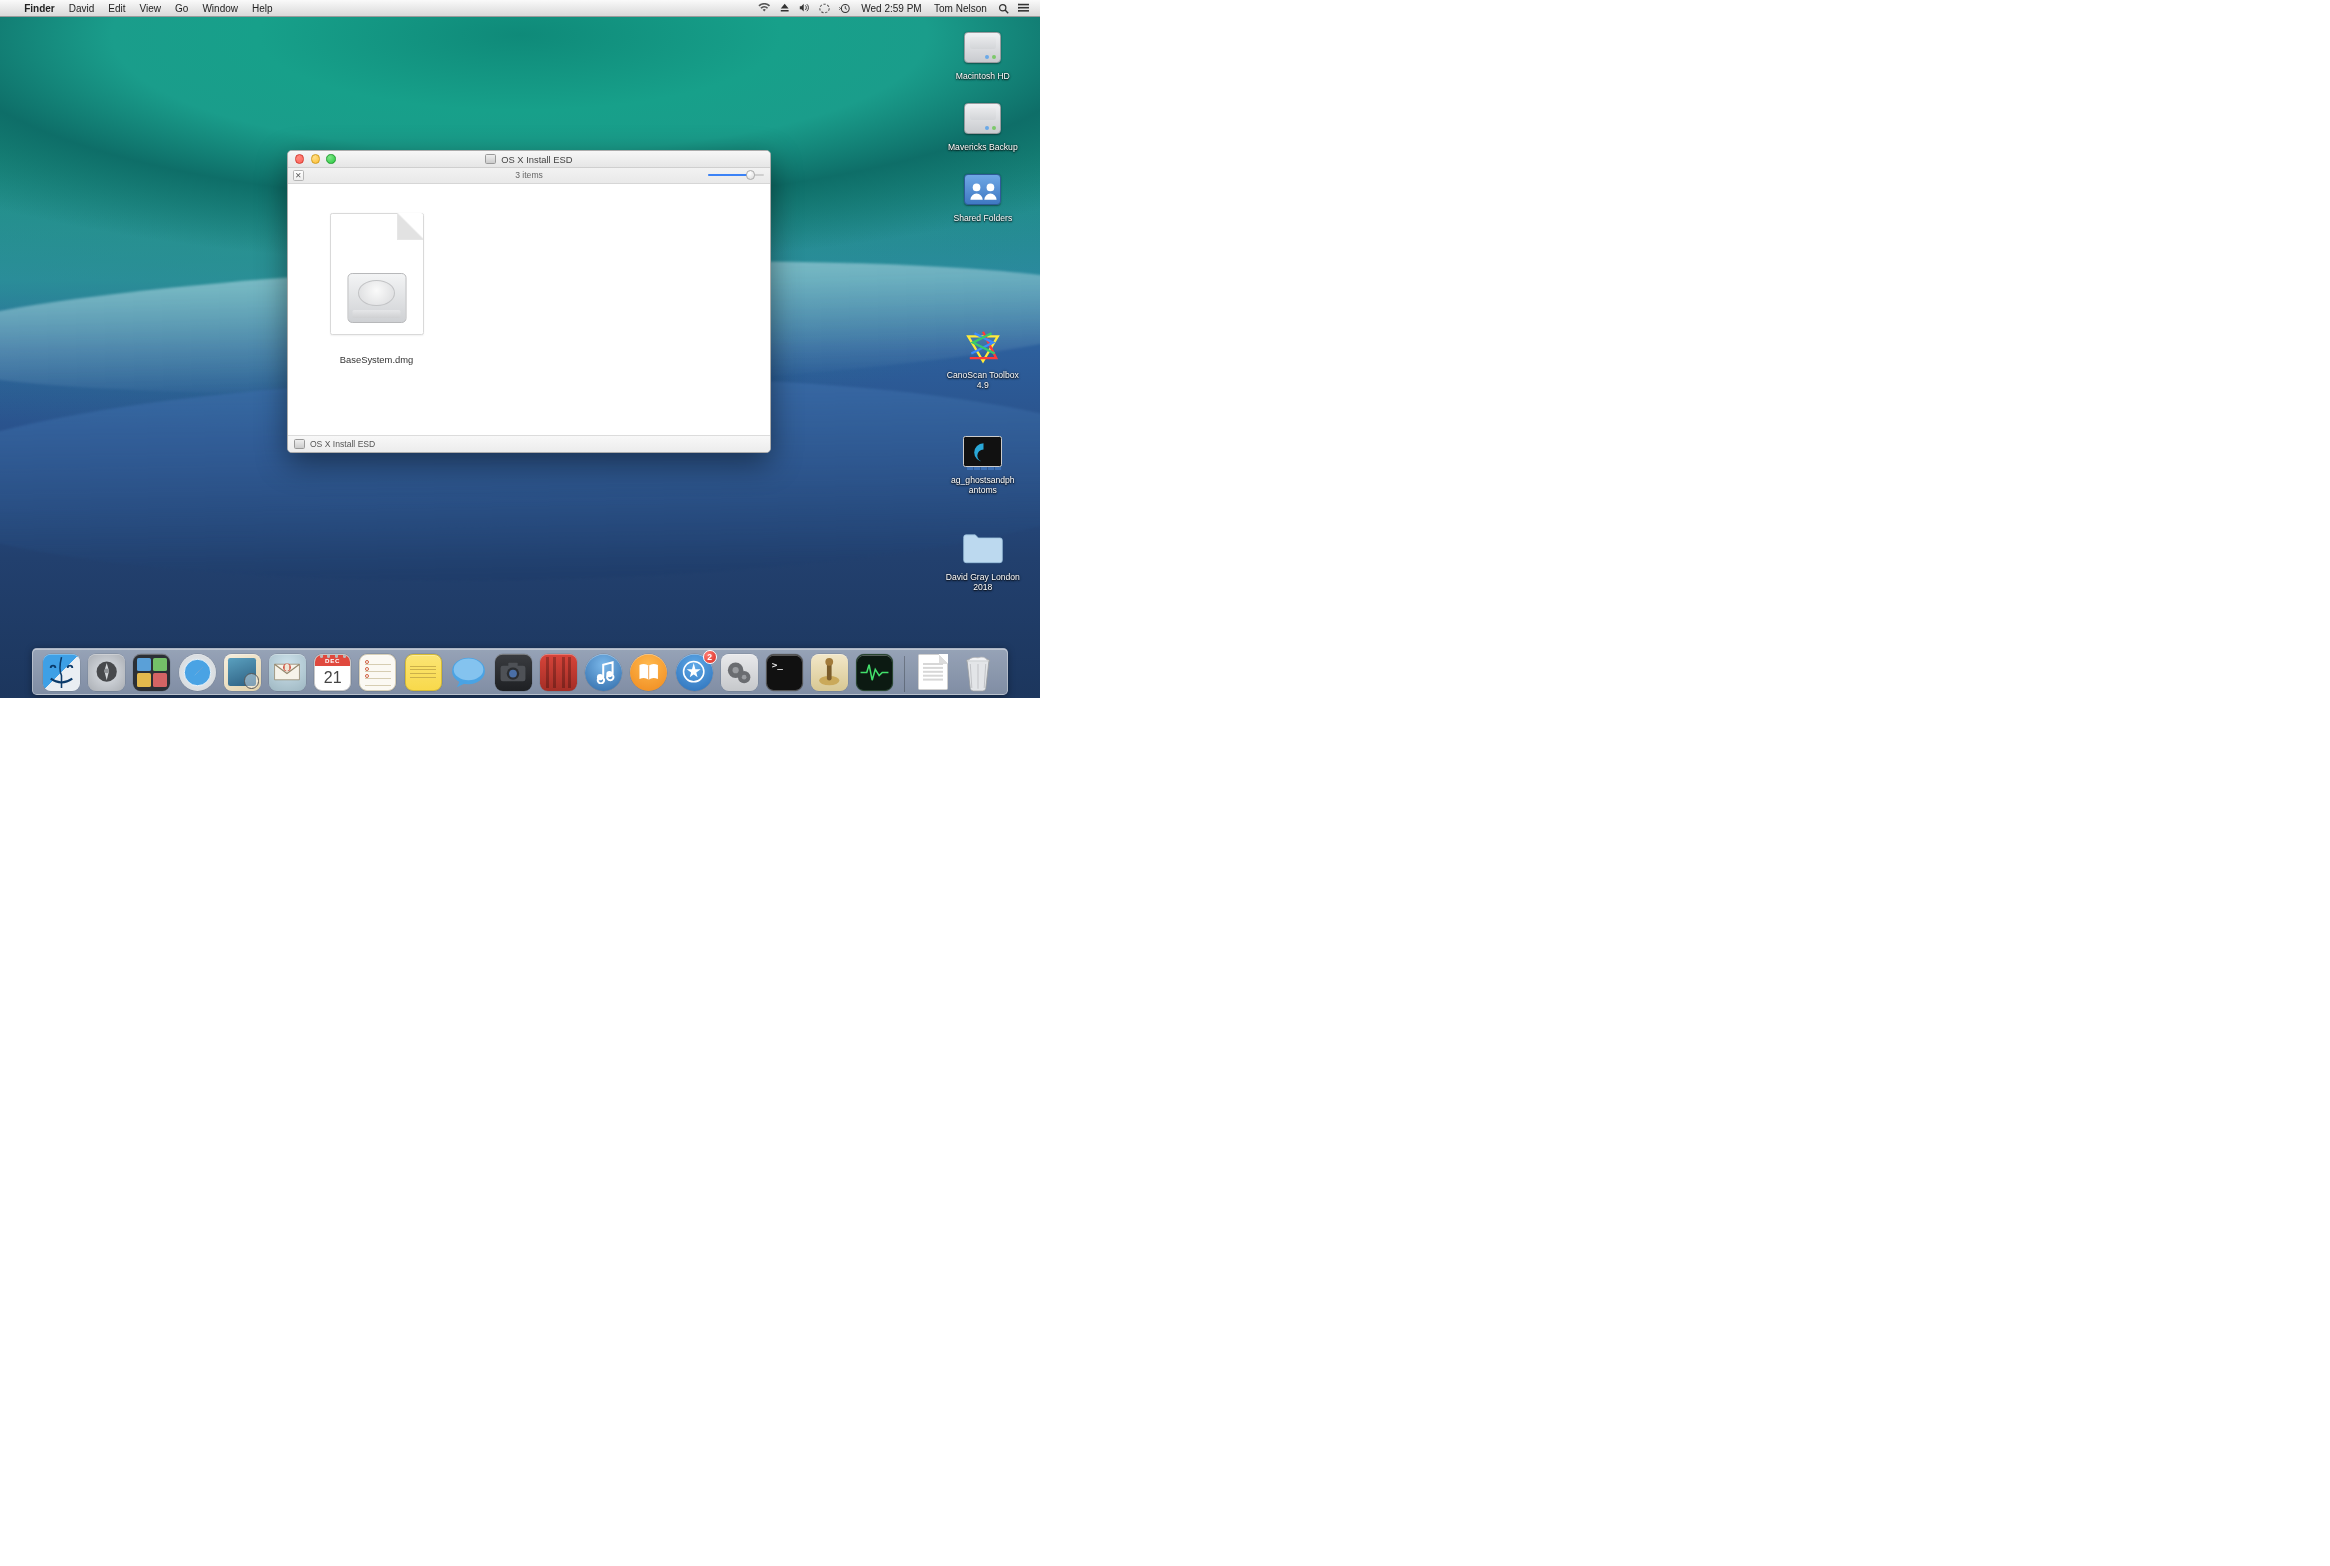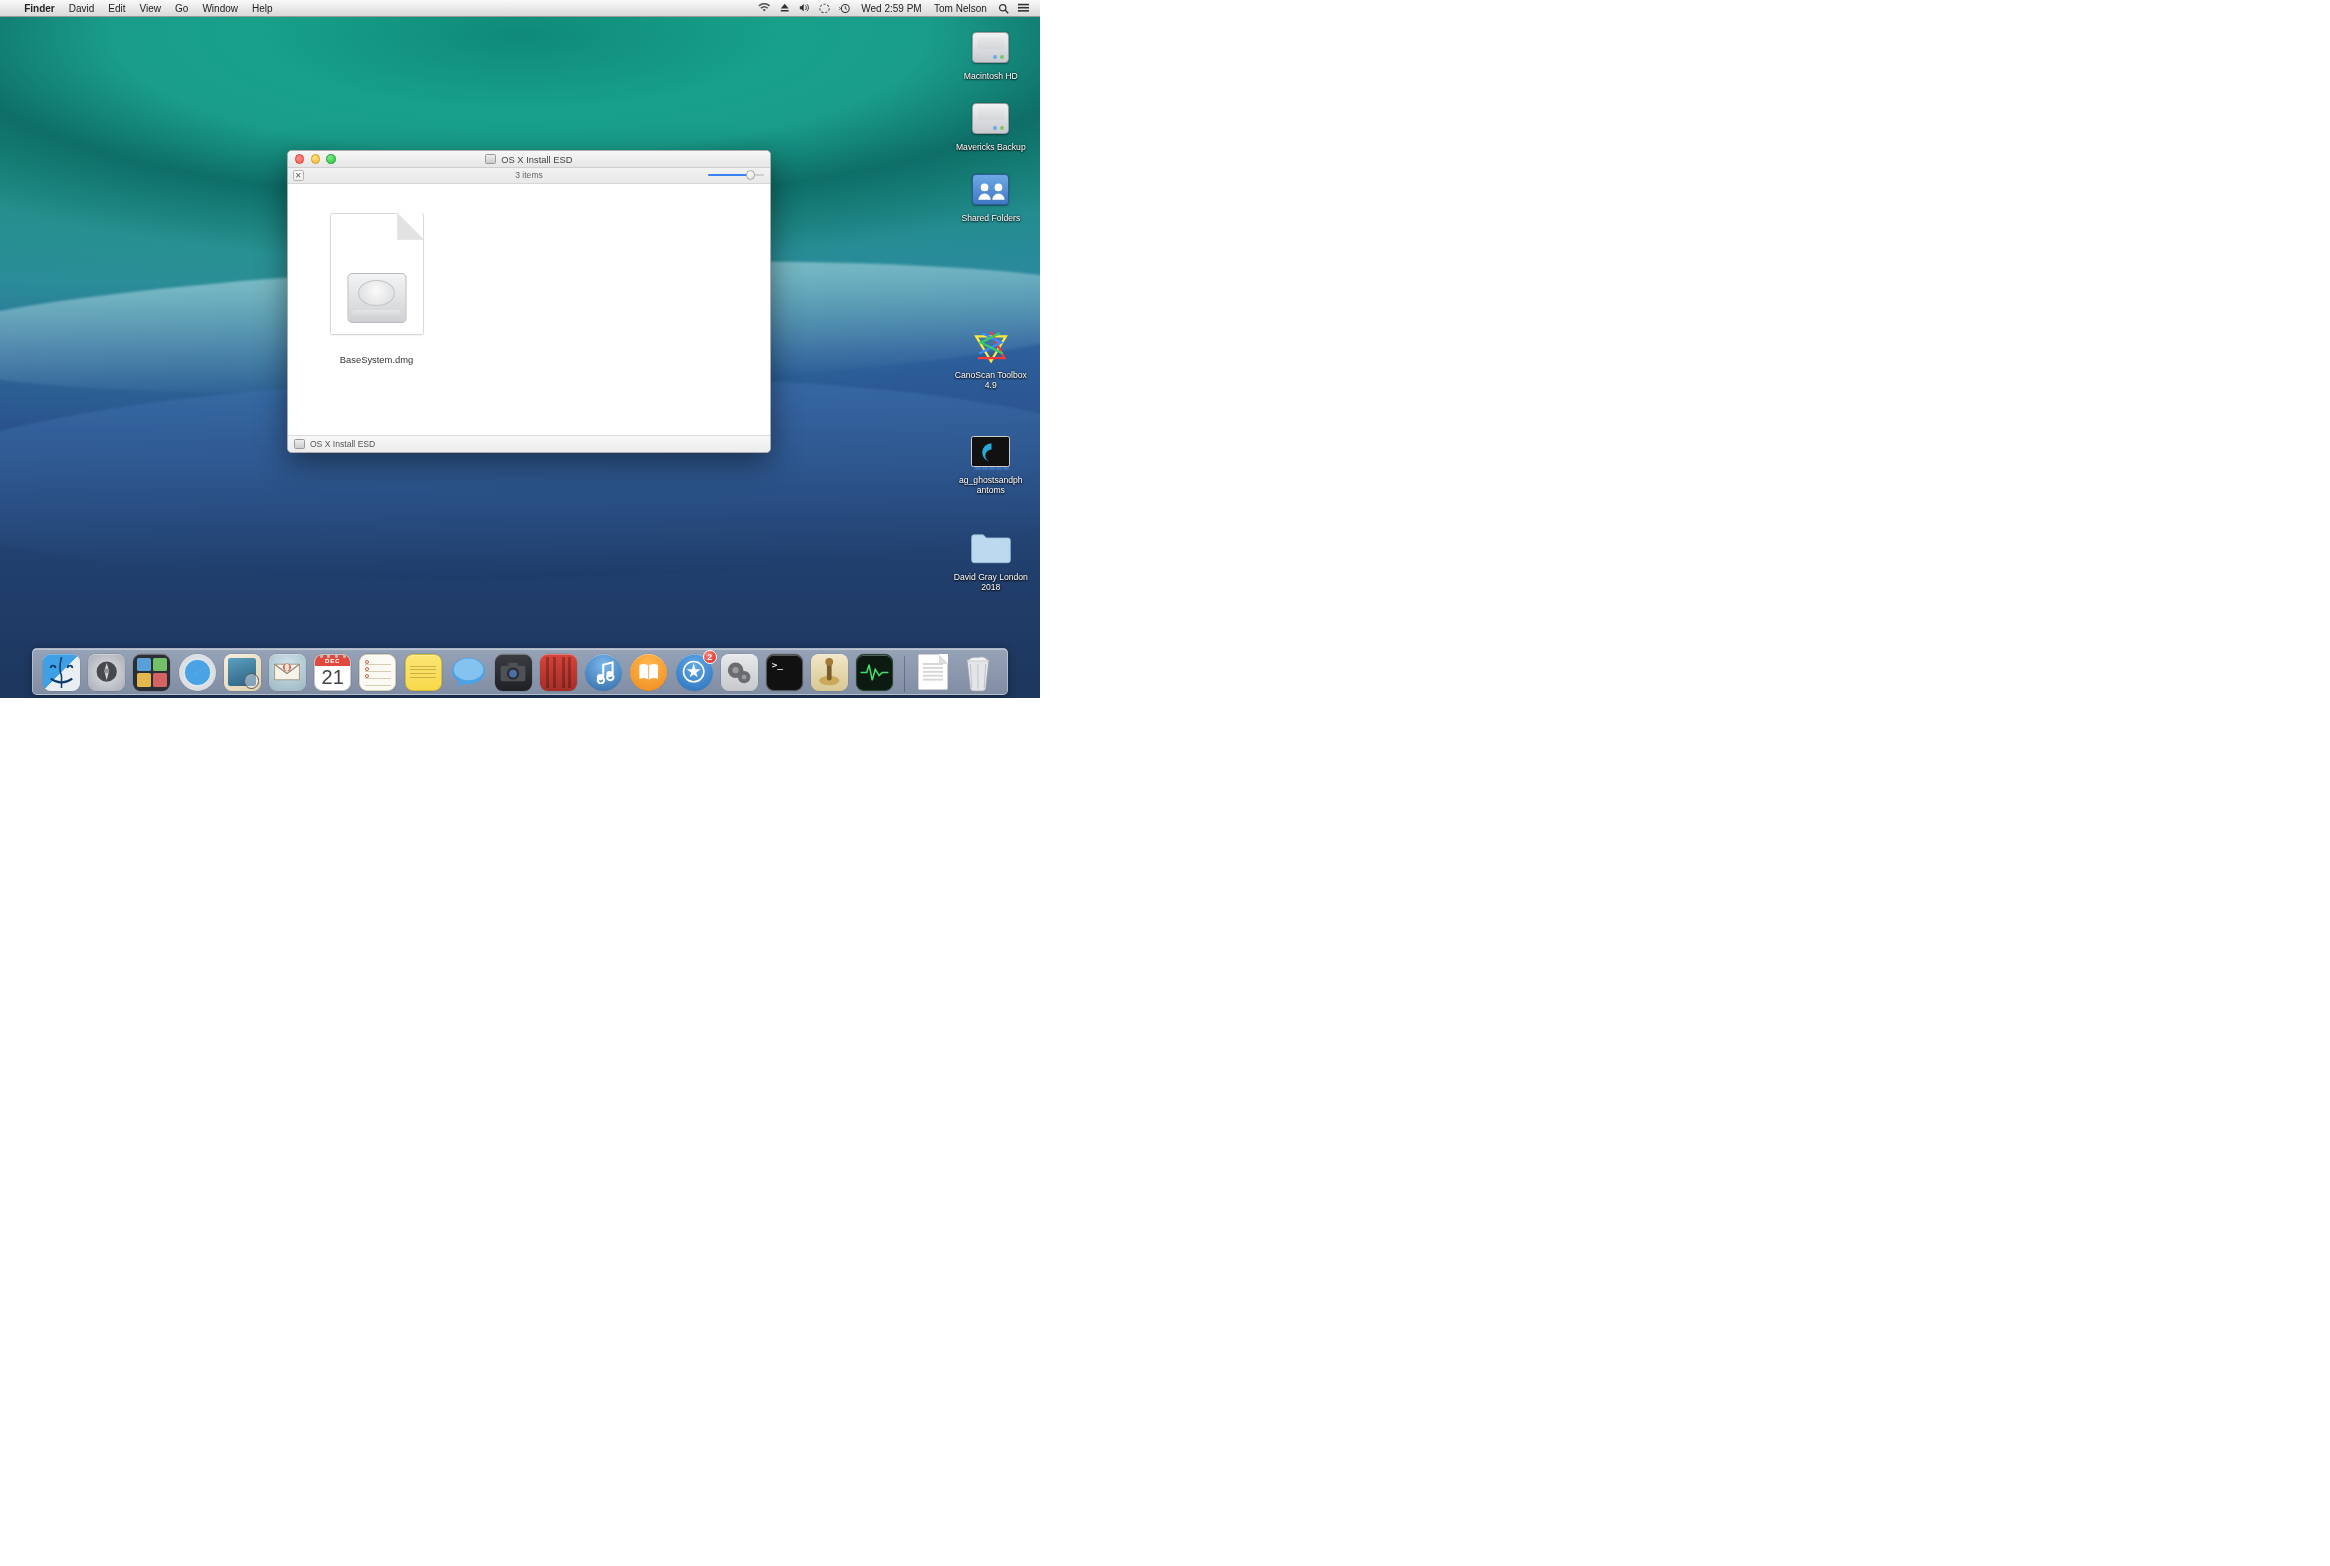--- a/index.html
+++ b/index.html
@@ -43,21 +43,21 @@
   .menubar .menu-item.app { font-weight:bold; }
   .menubar .apple { font-size:11.7px; padding-right:7.8px; }
   .menubar-spacer { flex:1; }
   .menubar .status-icon { padding: 0 4.7px; display:inline-flex; align-items:center; }
   .menubar .status-icon svg { display:block; }
   .menubar .clock, .menubar .username { padding: 0 6.2px; }
 
   
   .desktop-icons {
     position:absolute; top:28px; right:6.2px; width:94px;
-    display:flex; flex-direction:column; align-items:flex-end; gap:17px;
+    display:flex; flex-direction:column; align-items:flex-start; gap:17px;
     z-index:10;
   }
   .desk-item { width:86px; display:flex; flex-direction:column; align-items:center; cursor:default; }
   .desk-item .thumb { width:45px; height:39px; display:flex; align-items:center; justify-content:center; }
   .desk-item .label {
     margin-top:3.1px; font-size:8.6px; color:#fff; text-align:center; line-height:1.2;
     text-shadow: 0 0.8px 1.6px rgba(0,0,0,0.9), 0 0 2.3px rgba(0,0,0,0.8);
     padding:0.8px 2.3px; border-radius:2.3px;
   }
 
@@ -409,21 +409,21 @@
             <path d="M2 4 L18 16 L34 4" fill="none" stroke="#94876d" stroke-width="1.6"></path>
             <circle cx="18" cy="8" r="5" fill="#cf4b3c"></circle>
             <path d="M15 5 L18 3 L21 5 L21 11 L18 13 L15 11 Z" fill="#efe6d6"></path>
           </svg>
       </div>
     </div>
 
     <div class="dock-item">
       <div class="tile" style="background:#fff;position:relative;overflow:hidden;border:0.8px solid #c8c8c8;">
         <div style="position:absolute;top:0;left:0;right:0;height:11px;background:#e0493e;color:#fff;font-size:6.2px;font-weight:bold;letter-spacing:0.8px;display:flex;align-items:center;justify-content:center;">DEC</div>
-        <div style="position:absolute;top:11px;left:0;right:0;bottom:0;display:flex;align-items:center;justify-content:center;font-size:20px;color:#444;font-weight:300;">21</div>
+        <div style="position:absolute;top:11px;left:0;right:0;bottom:0;display:flex;align-items:center;justify-content:center;font-size:16px;color:#444;font-weight:300;">21</div>
         <div style="position:absolute;top:-3.1px;left:0;right:0;height:6.2px;display:flex;justify-content:space-evenly;">
           <span style="width:3.1px;height:6.2px;background:#bbb;border-radius:1.6px"></span>
             <span style="width:3.1px;height:6.2px;background:#bbb;border-radius:1.6px"></span>
             <span style="width:3.1px;height:6.2px;background:#bbb;border-radius:1.6px"></span>
             <span style="width:3.1px;height:6.2px;background:#bbb;border-radius:1.6px"></span>
         </div>
       </div>
     </div>
 
     <div class="dock-item">

